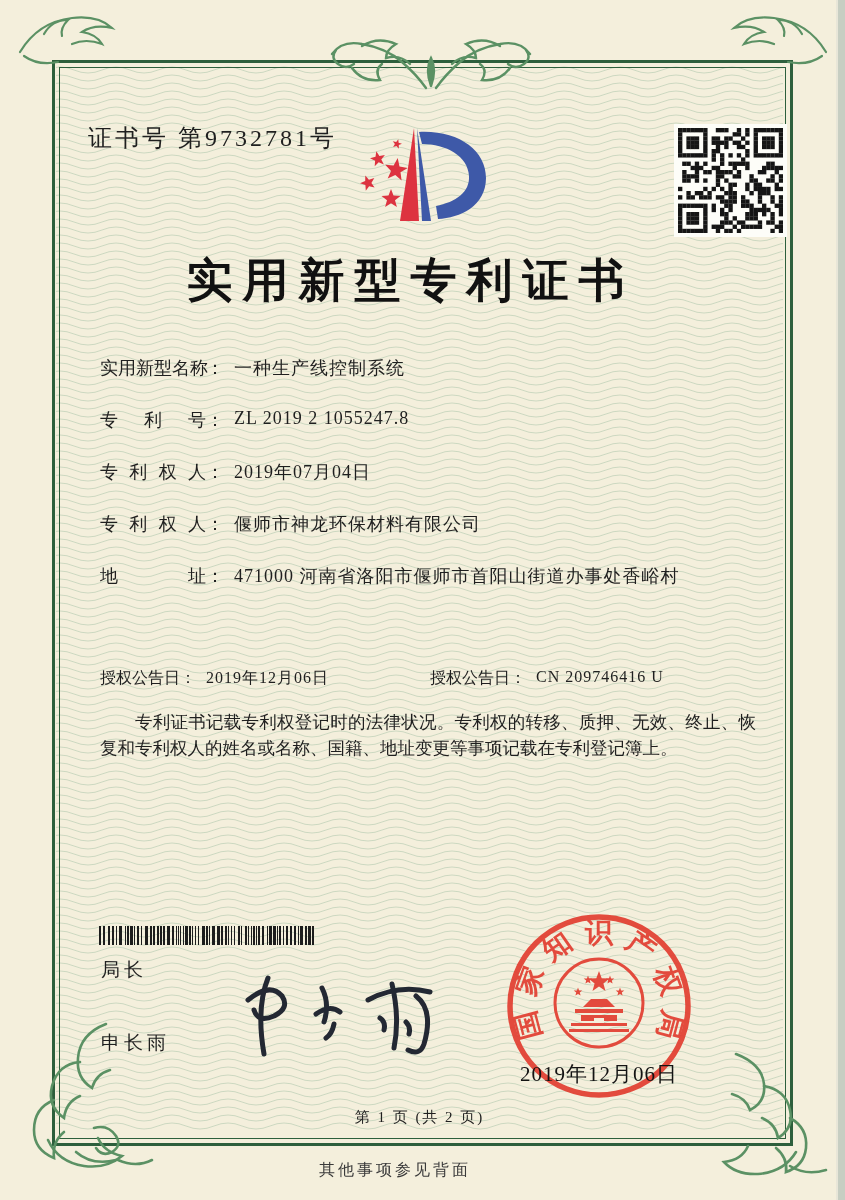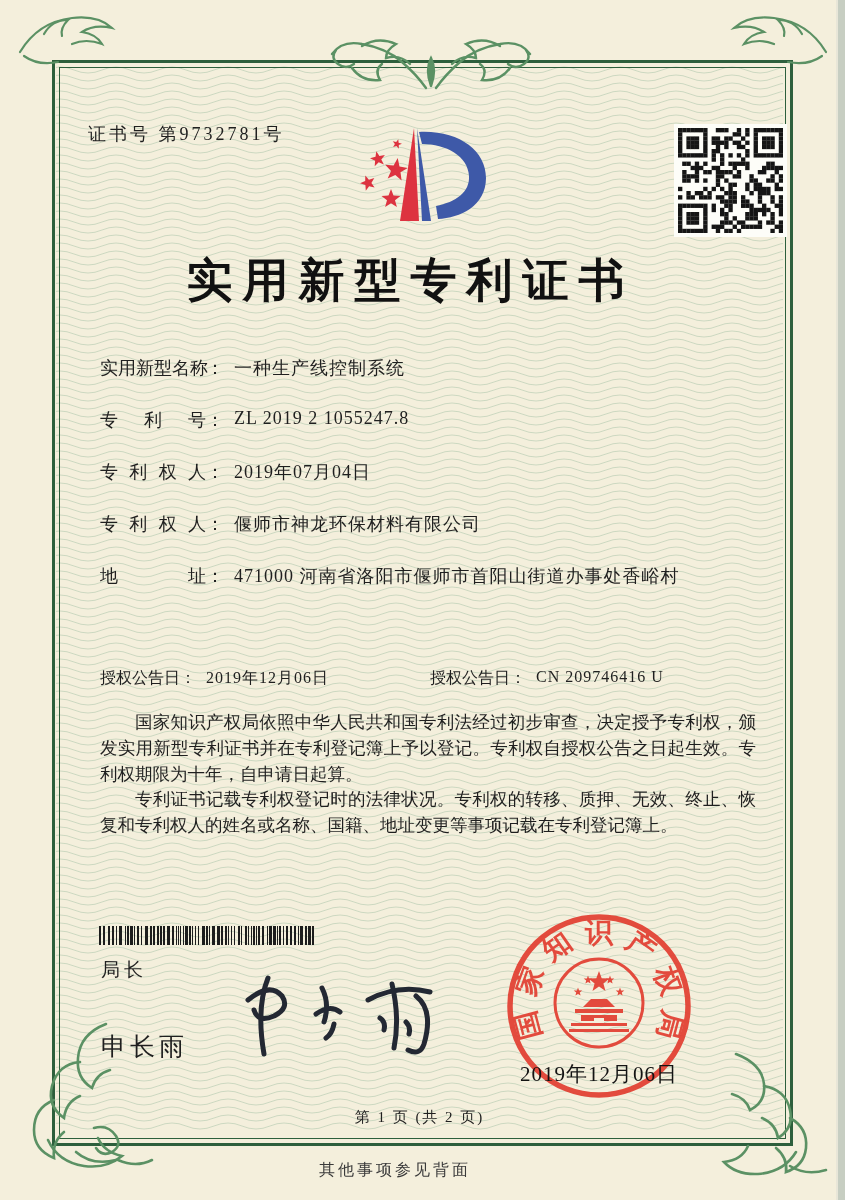--- a/index.html
+++ b/index.html
@@ -20,41 +20,41 @@
     color:var(--ink);
   }
   .abs{position:absolute;}
   
   .scan-edge{right:0;top:0;width:7px;height:1200px;background:#c7cec2;border-left:2px solid #e8e6d8;}
   
   .frame-outer{left:52px;top:60px;width:735px;height:1080px;border:3px solid var(--frame-green);}
   .frame-inner{left:4px;top:4px;right:4px;bottom:4px;position:absolute;border:1px solid var(--frame-green);}
   .waves-svg{left:56px;top:64px;}
   
-  .cert-no{left:88px;top:122px;font-size:18px;letter-spacing:3px;}
+  .cert-no{left:88px;top:122px;font-size:24px;letter-spacing:3px;}
   .logo-svg{left:338px;top:122px;}
   .qr-wrap{left:674px;top:124px;width:113px;height:113px;background:#fdfdf8;}
   .qr-wrap svg{position:absolute;left:4px;top:4px;}
   .title{left:0;top:250px;width:821px;text-align:center;font-size:46px;font-weight:bold;letter-spacing:10px;color:#111;}
   
   .fields{left:100px;top:356px;width:660px;font-size:18px;}
   .frow{height:52px;white-space:nowrap;}
   .flabel{display:inline-block;width:106px;text-align:justify;text-align-last:justify;vertical-align:top;}
   .fcolon{display:inline-block;vertical-align:top;}
   .fvalue{display:inline-block;margin-left:10px;letter-spacing:1px;vertical-align:top;}
   .grant-row{left:100px;top:668px;width:680px;font-size:16px;white-space:nowrap;}
   .grant-second{position:absolute;left:330px;top:0;white-space:nowrap;}
   
   .paras{left:100px;top:710px;width:656px;font-size:17.5px;line-height:25.8px;text-align:justify;}
   .paras p{margin:0;text-indent:2em;}
   
   .barcode-svg{left:99px;top:926px;}
   
   .issuer-title{left:101px;top:957px;font-size:19px;font-family:"Liberation Sans","DejaVu Sans",sans-serif;letter-spacing:4px;}
-  .issuer-name{left:101px;top:1030px;font-size:25px;font-family:Liberation Serif, serif;letter-spacing:4px;}
+  .issuer-name{left:101px;top:1030px;font-size:19px;font-family:Liberation Serif, serif;letter-spacing:4px;}
   .signature-svg{left:230px;top:966px;}
   
   .seal-svg{left:499px;top:906px;opacity:.93;}
   .seal-date{left:497px;top:1060px;width:204px;text-align:center;font-size:21px;letter-spacing:1px;color:#131313;}
   
   .footer-page{left:52px;top:1108px;width:735px;text-align:center;font-size:15px;letter-spacing:2px;}
   .back-note{left:0;top:1160px;width:790px;text-align:center;font-size:16px;letter-spacing:3px;color:#3a3a3a;}
   .orn{color:var(--ornament-green);}
 </style>
 </head>
@@ -595,21 +595,20 @@
 </div>
 
 <div class="abs grant-row">
   <span>授权公告日</span><span>：</span><span class="fvalue">2019年12月06日</span>
   <span class="grant-second">
     <span>授权公告日</span><span>：</span><span class="fvalue">CN 209746416 U</span>
   </span>
 </div>
 
 <div class="abs paras">
-  <p>国家知识产权局依照中华人民共和国专利法经过初步审查，决定授予专利权，颁发实用新型专利证书并在专利登记簿上予以登记。专利权自授权公告之日起生效。专利权期限为十年，自申请日起算。</p>
   <p>专利证书记载专利权登记时的法律状况。专利权的转移、质押、无效、终止、恢复和专利权人的姓名或名称、国籍、地址变更等事项记载在专利登记簿上。</p>
 </div>
 
 <svg class="abs barcode-svg" id="barcode" width="222" height="20">
     <rect x="0" y="0" width="2" height="19" fill="#1d1d1d"></rect>
     <rect x="4" y="0" width="2" height="19" fill="#1d1d1d"></rect>
     <rect x="9" y="0" width="2" height="19" fill="#1d1d1d"></rect>
     <rect x="13" y="0" width="2" height="19" fill="#1d1d1d"></rect>
     <rect x="17" y="0" width="1" height="19" fill="#1d1d1d"></rect>
     <rect x="20" y="0" width="3" height="19" fill="#1d1d1d"></rect>

